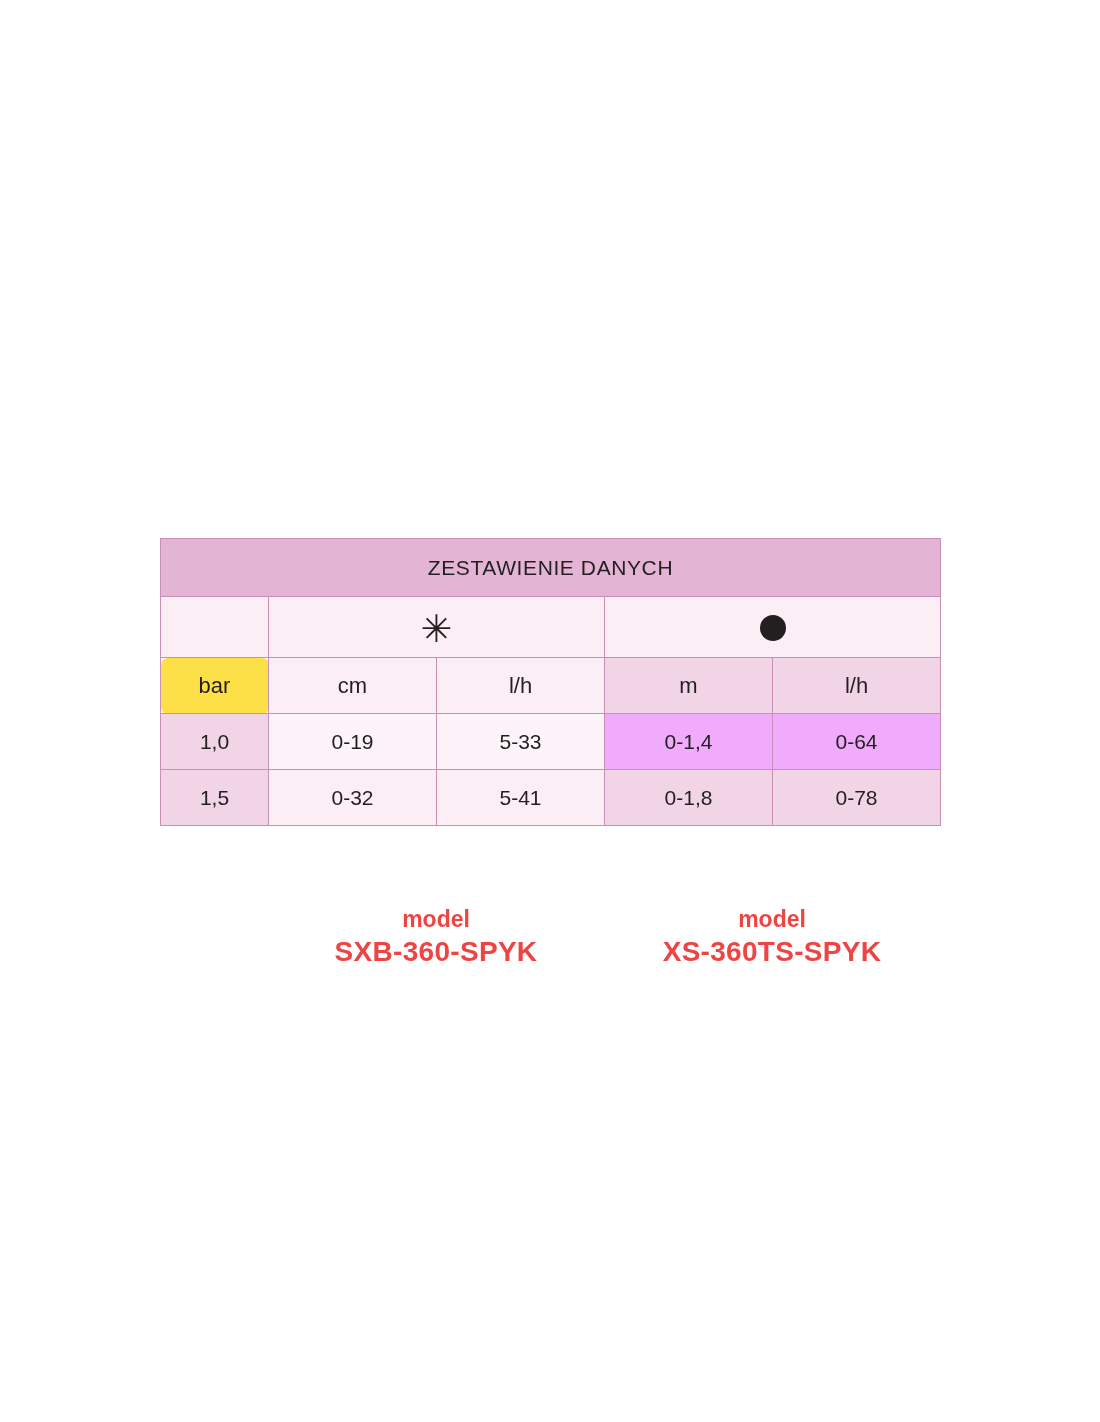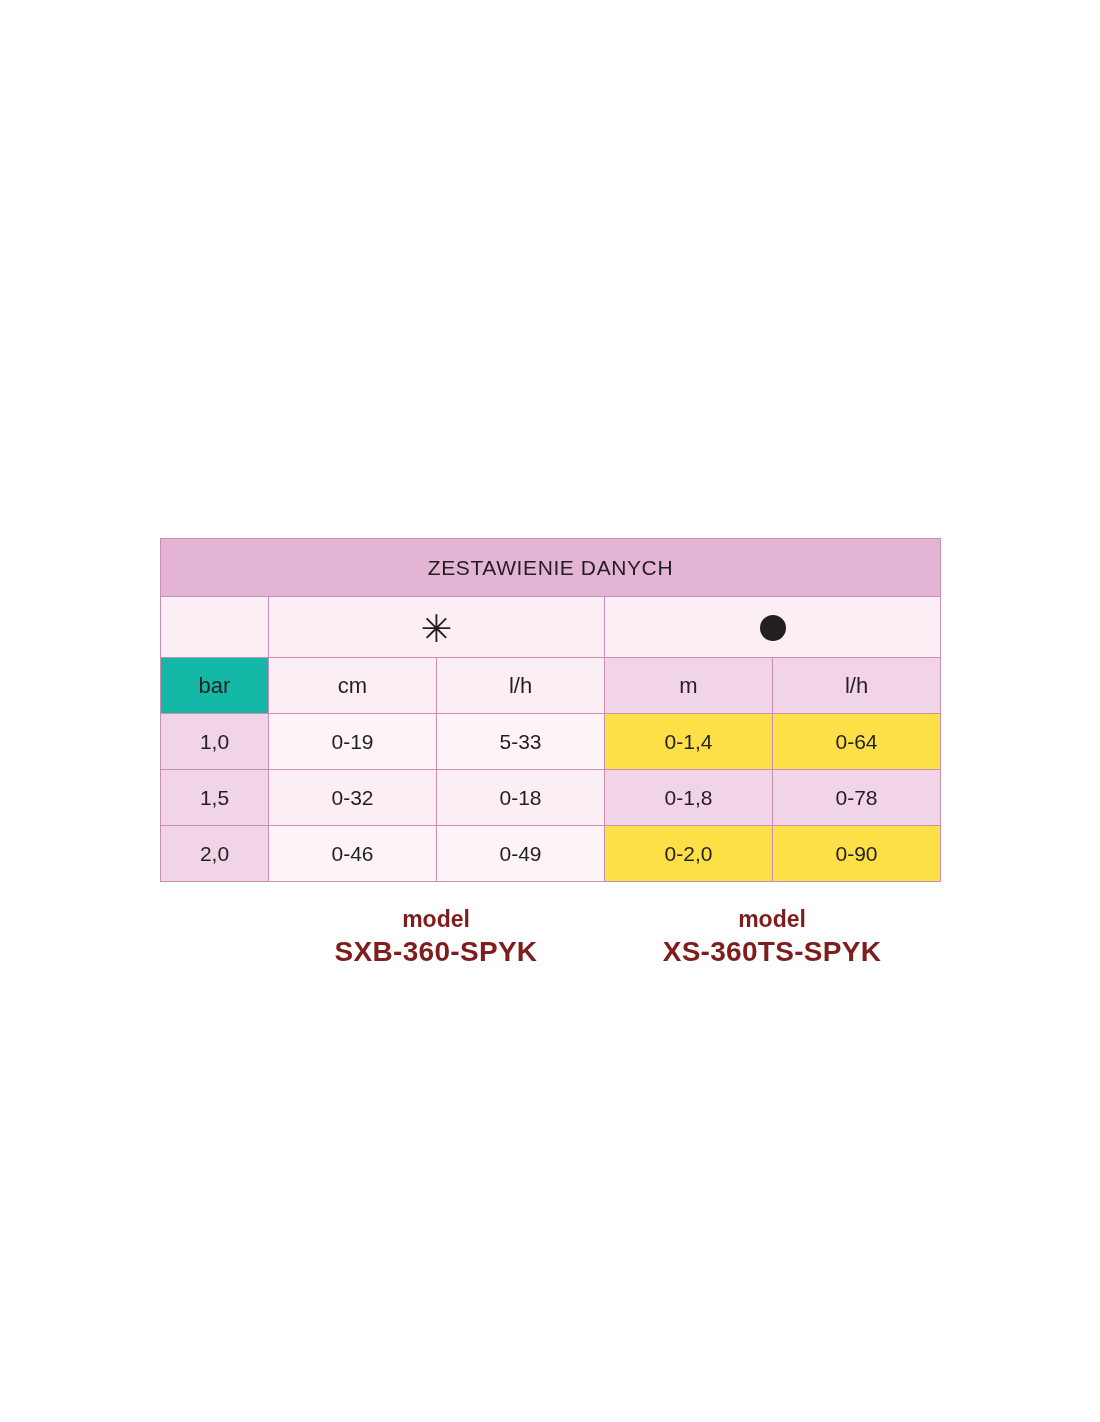--- a/index.html
+++ b/index.html
@@ -93,45 +93,45 @@
     border-radius: 50%;
     background: #231f20;
     transform: translateY(3px);
   }
 
   
   tr.head-row td {
     height: 55px;
     font-size: 22px;
   }
-  td.h-bar { background: #14b8a6; }
+  td.h-bar { background: #fde047; border-radius: 7px; }
   td.h-a   { background: #fbeef5; }
   td.h-b   { background: #f2d4e7; }
 
   
   tr.data-row td { height: 55px; text-align: center; }
   td.d-bar { background: #f2d4e7; }
   td.d-a   { background: #fdf4f9; margin-left: 42px; }
-  td.d-b   { background: #fde047; }
+  td.d-b   { background: #f0abfc; }
 
   tr.data-row.alt td.d-a { background: #fbeef5; }
   tr.data-row.alt td.d-b { background: #f2d4e7; }
 
   
   #captions {
     position: absolute;
     left: 160px;
     top: 905px;
     width: 780px;
     height: 90px;
   }
   .caption {
     position: absolute;
     text-align: center;
-    color: #7f1d1d;
+    color: #ef4444;
     font-weight: bold;
     line-height: 1.25;
   }
   .caption .cap-top {
     display: block;
     font-size: 23px;
   }
   .caption .cap-bot {
     display: block;
     font-size: 28px;
@@ -181,32 +181,25 @@
           <td class="d-bar">1,0</td>
           <td class="d-a">0-19</td>
           <td class="d-a">5-33</td>
           <td class="d-b">0-1,4</td>
           <td class="d-b">0-64</td>
         </tr>
 
         <tr class="data-row alt">
           <td class="d-bar">1,5</td>
           <td class="d-a">0-32</td>
-          <td class="d-a">0-18</td>
+          <td class="d-a">5-41</td>
           <td class="d-b">0-1,8</td>
           <td class="d-b">0-78</td>
         </tr>
 
-        <tr class="data-row">
-          <td class="d-bar">2,0</td>
-          <td class="d-a">0-46</td>
-          <td class="d-a">0-49</td>
-          <td class="d-b">0-2,0</td>
-          <td class="d-b">0-90</td>
-        </tr>
       </tbody>
     </table>
   </div>
 
   <div id="captions">
     <div class="caption" id="caption-a">
       <span class="cap-top">model</span>
       <span class="cap-bot">SXB-360-SPYK</span>
     </div>
     <div class="caption" id="caption-b">

